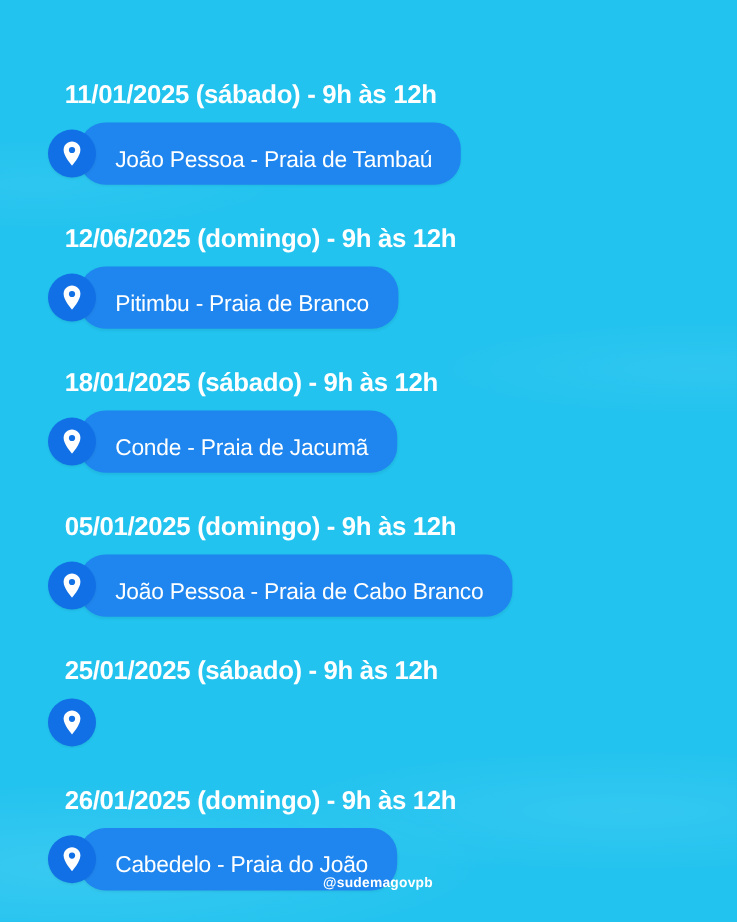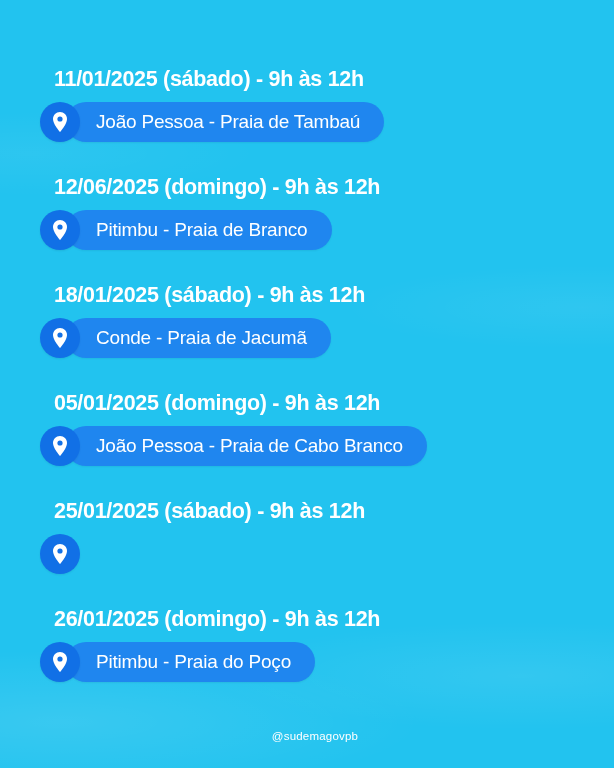--- a/index.html
+++ b/index.html
@@ -62,36 +62,36 @@
     z-index: 2;
     box-shadow: 0 1px 2px rgba(0,0,0,0.08);
   }
   .pin-badge svg { display: block; }
   .place-pill {
     background: #1f86ef;
     border-radius: 22px;
     height: 40px;
     display: flex;
     align-items: center;
-    padding: 0 24px 0 30px;
+    padding: 12px 24px 0 30px;
     color: #ffffff;
     font-size: 19px;
     letter-spacing: -0.2px;
     white-space: nowrap;
     box-shadow: 0 1px 2px rgba(0,0,0,0.06);
   }
   .handle {
     position: absolute;
     left: 16px;
     right: 0;
     bottom: 26px;
     text-align: center;
     color: #ffffff;
     font-size: 11.5px;
-    font-weight: normal;
+    font-weight: bold;
     letter-spacing: 0.2px;
   }
 </style>
 </head>
 <body>
 
 <div class="bg-texture"></div>
 
 <div class="sheet">
 
@@ -170,20 +170,20 @@
   <div class="entry">
     <div class="entry-date">26/01/2025 (domingo) - 9h às 12h</div>
     <div class="entry-row">
       <div class="pin-badge">
         <svg width="18" height="22" viewBox="0 0 18 22" aria-hidden="true">
           <path d="M9 1C5.1 1 2 4.1 2 8c0 5.2 7 13 7 13s7-7.8 7-13c0-3.9-3.1-7-7-7z" fill="#ffffff"></path>
           <circle cx="9" cy="8" r="2.6" fill="#1170e6"></circle>
         </svg>
       </div>
       <div class="place-pill">
-        <span>Pitimbu - Praia do Poço</span>
+        <span>Cabedelo - Praia do João</span>
       </div>
     </div>
   </div>
 
   <div class="handle">@sudemagovpb</div>
 
 </div>
 
 </body></html>

